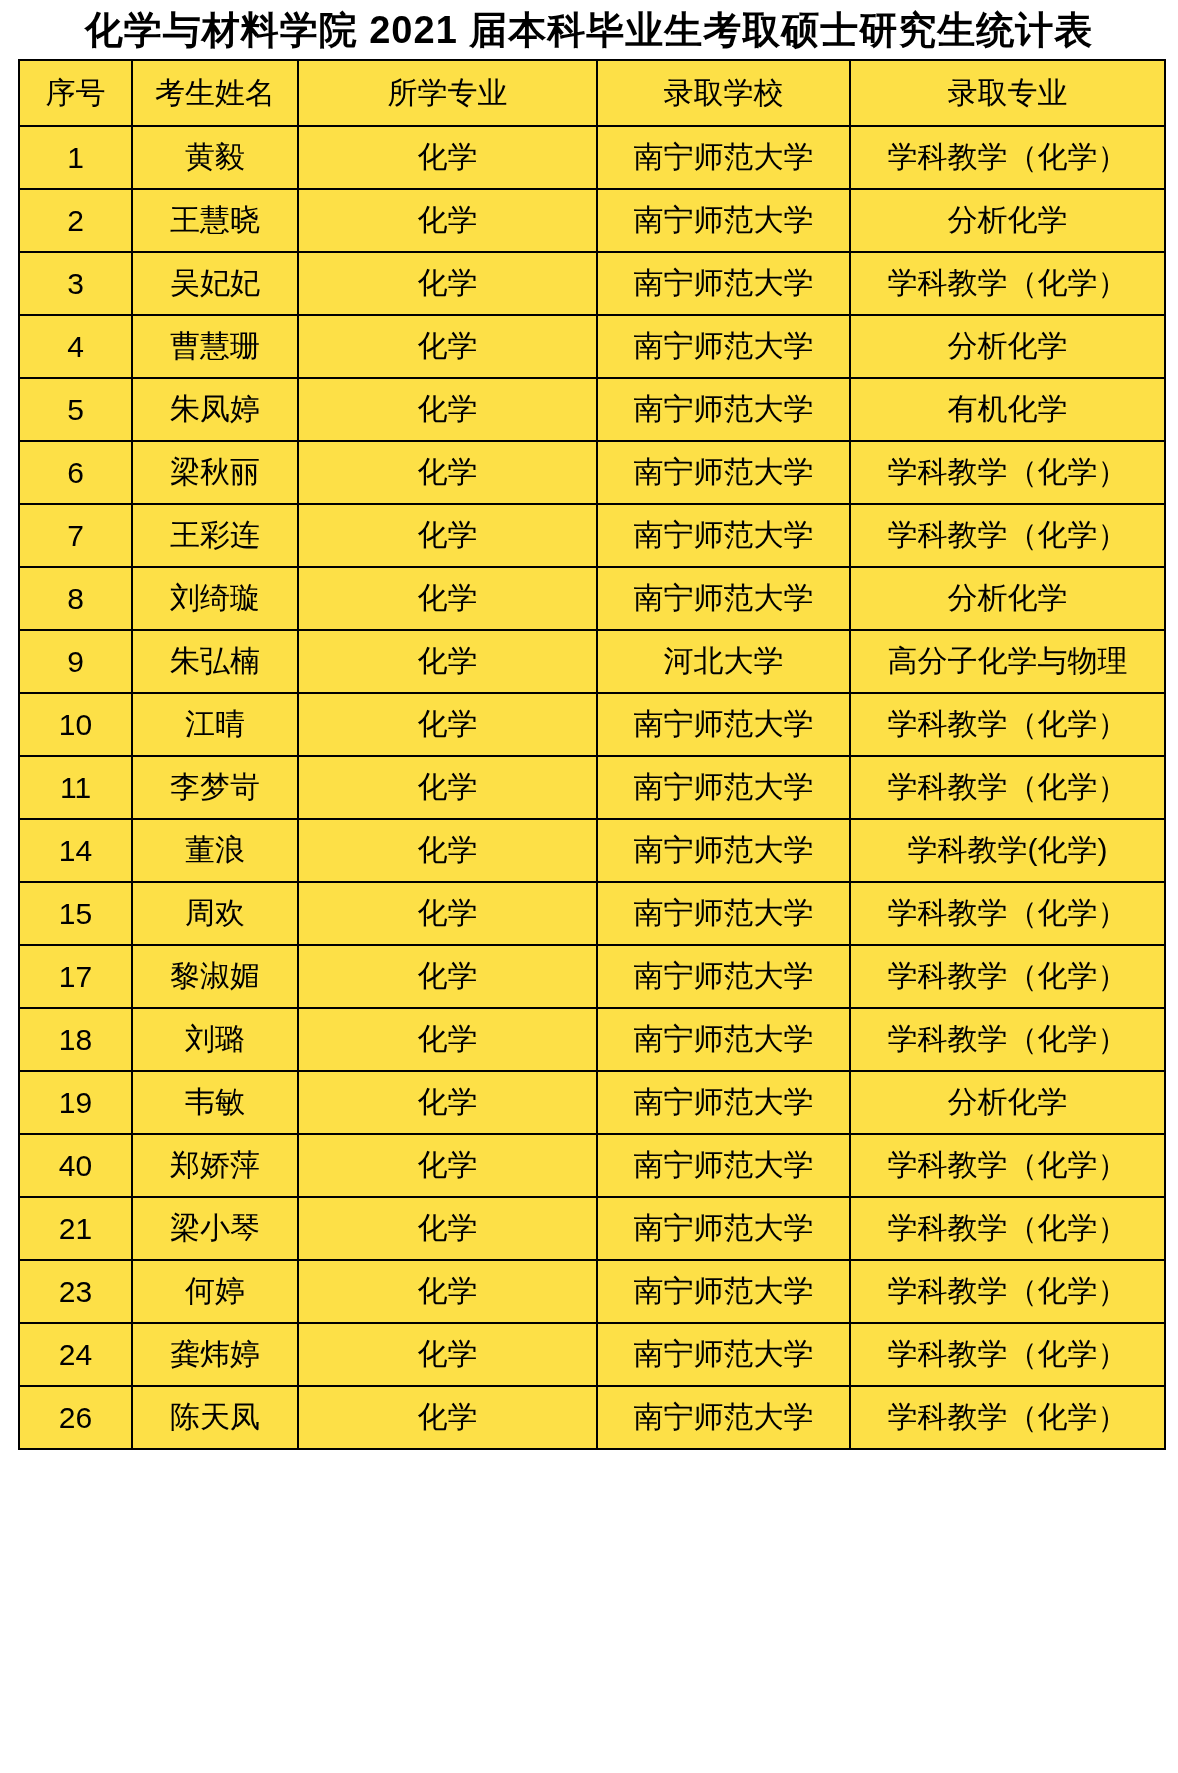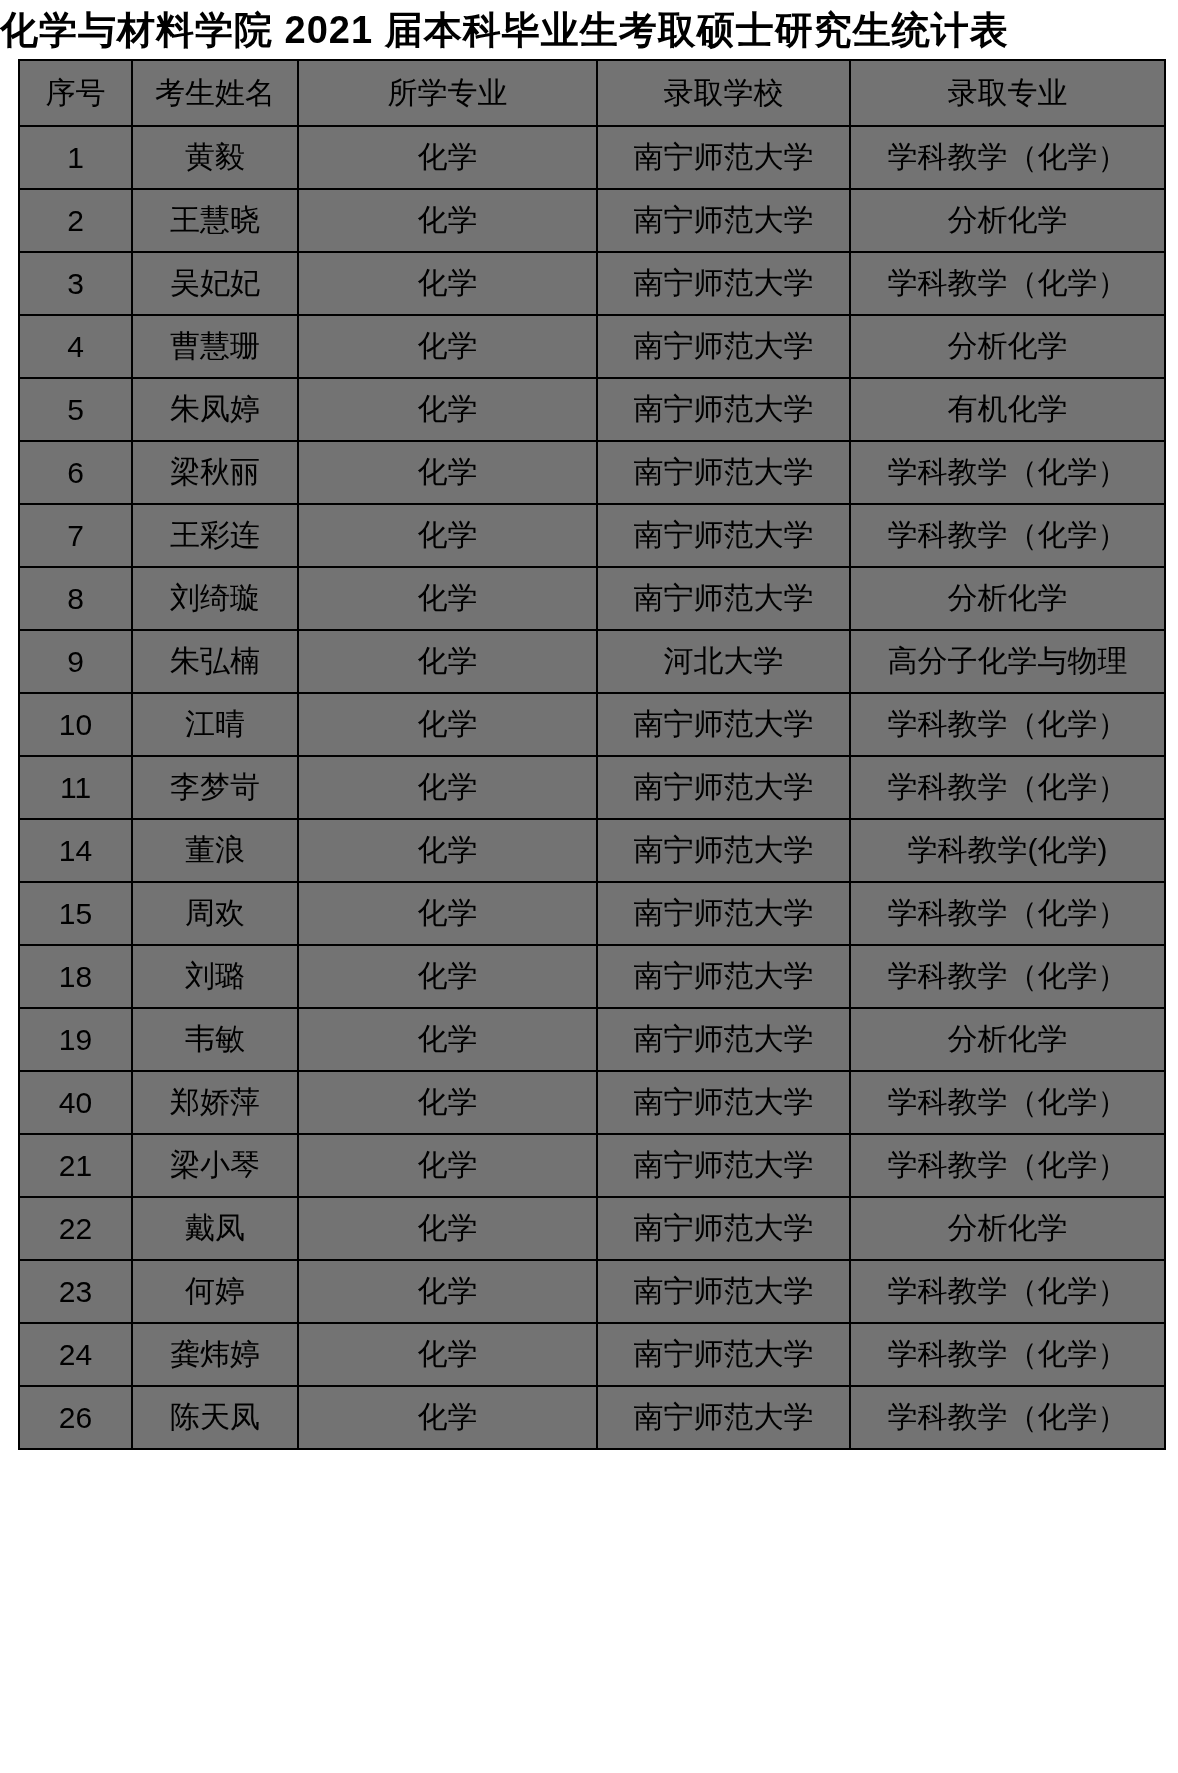--- a/index.html
+++ b/index.html
@@ -16,33 +16,33 @@
     width: 1178px;
     height: 1773px;
     background: #ffffff;
     box-sizing: border-box;
   }
   .doc-title {
     margin: 0;
     padding-top: 6px;
     height: 50px;
     line-height: 48px;
-    text-align: left;
+    text-align: center;
     font-size: 38px;
     font-weight: bold;
     letter-spacing: 1px;
     white-space: nowrap;
   }
   table.stats-table {
     border-collapse: collapse;
     table-layout: fixed;
     margin-left: 18px;
     margin-top: 3px;
     width: 1146px;
-    background: #737373;
+    background: #fde047;
   }
   table.stats-table th,
   table.stats-table td {
     border: 2px solid #000000;
     text-align: center;
     vertical-align: middle;
     font-size: 30px;
     font-weight: normal;
     padding: 0;
     overflow: hidden;
@@ -170,20 +170,27 @@
           <td>学科教学(化学)</td>
         </tr>
         <tr>
           <td>15</td>
           <td>周欢</td>
           <td>化学</td>
           <td>南宁师范大学</td>
           <td>学科教学（化学）</td>
         </tr>
         <tr>
+          <td>17</td>
+          <td>黎淑媚</td>
+          <td>化学</td>
+          <td>南宁师范大学</td>
+          <td>学科教学（化学）</td>
+        </tr>
+        <tr>
           <td>18</td>
           <td>刘璐</td>
           <td>化学</td>
           <td>南宁师范大学</td>
           <td>学科教学（化学）</td>
         </tr>
         <tr>
           <td>19</td>
           <td>韦敏</td>
           <td>化学</td>
@@ -198,27 +205,20 @@
           <td>学科教学（化学）</td>
         </tr>
         <tr>
           <td>21</td>
           <td>梁小琴</td>
           <td>化学</td>
           <td>南宁师范大学</td>
           <td>学科教学（化学）</td>
         </tr>
         <tr>
-          <td>22</td>
-          <td>戴凤</td>
-          <td>化学</td>
-          <td>南宁师范大学</td>
-          <td>分析化学</td>
-        </tr>
-        <tr>
           <td>23</td>
           <td>何婷</td>
           <td>化学</td>
           <td>南宁师范大学</td>
           <td>学科教学（化学）</td>
         </tr>
         <tr>
           <td>24</td>
           <td>龚炜婷</td>
           <td>化学</td>

